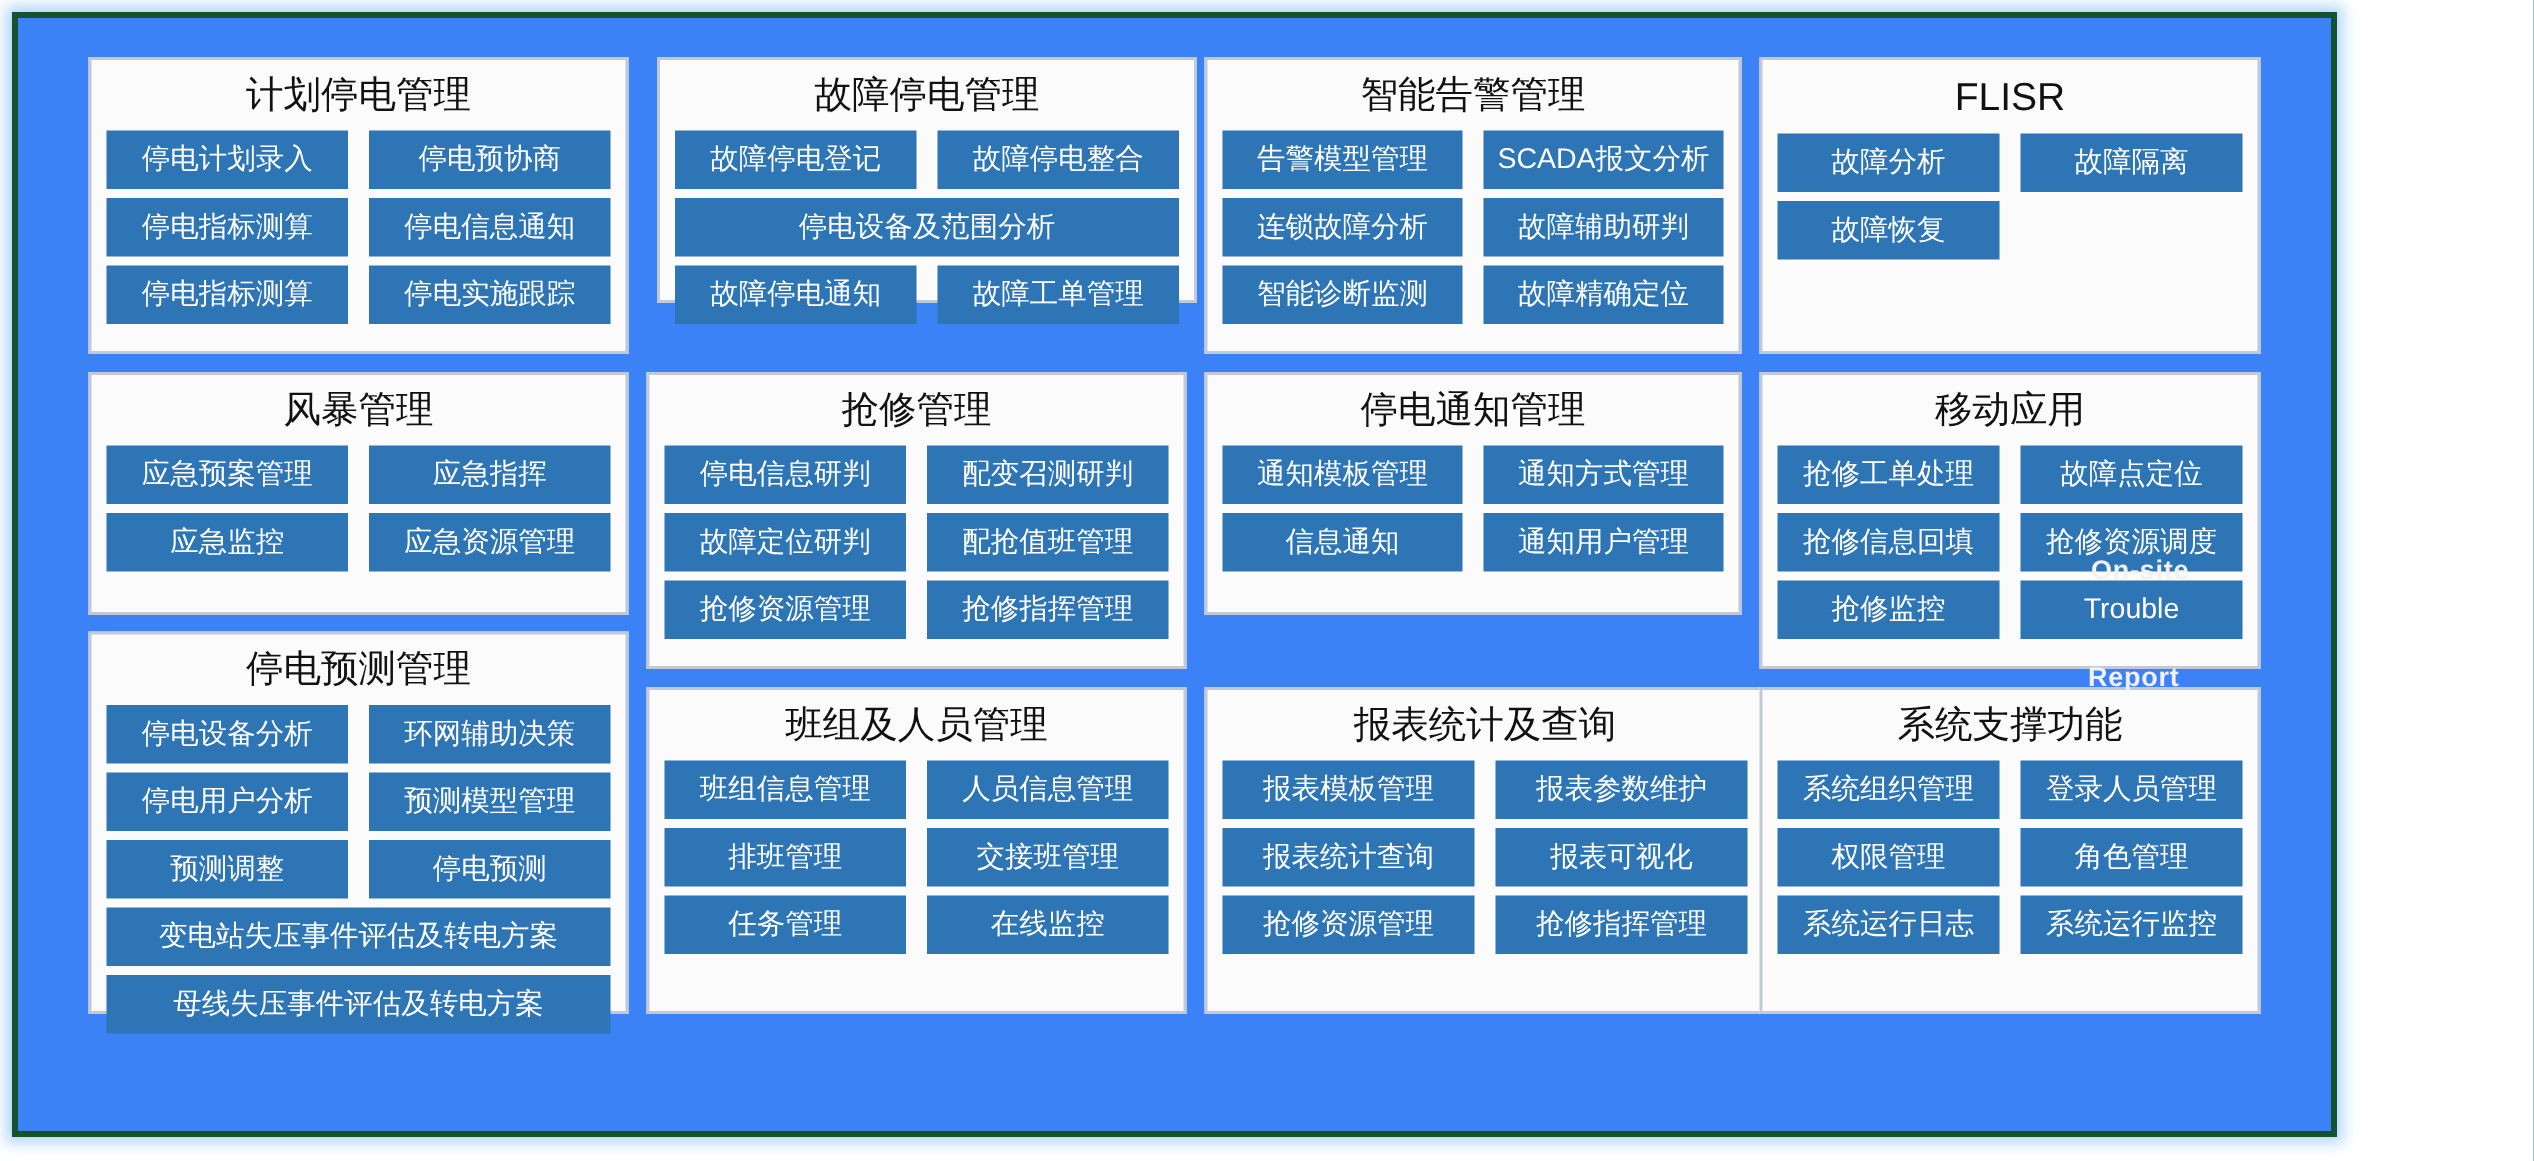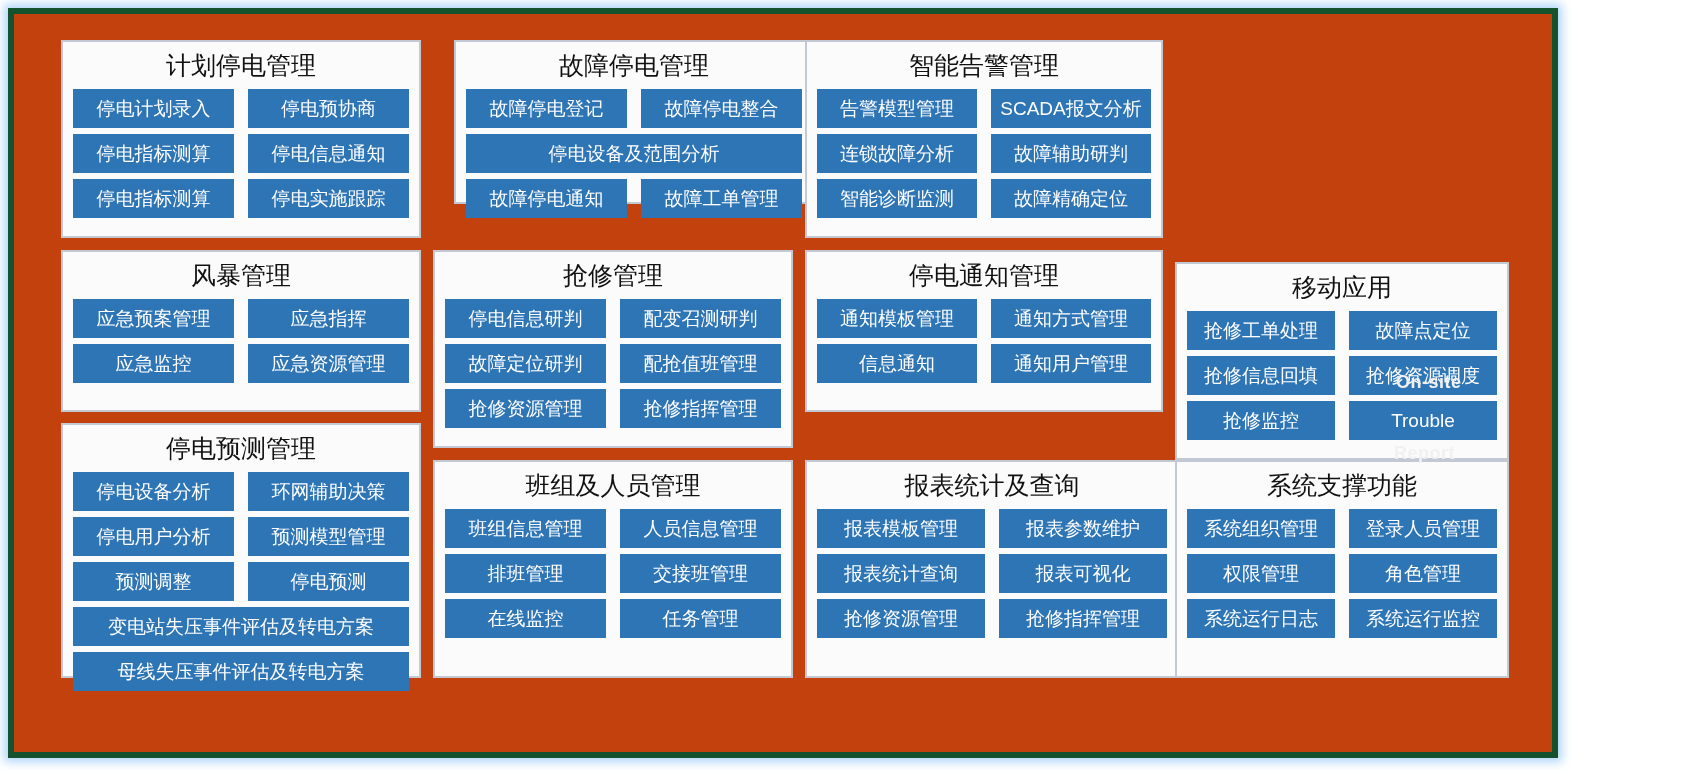--- a/index.html
+++ b/index.html
@@ -6,22 +6,22 @@
   body{
     width:1689px;height:774px;
     background:#ffffff;
     font-family:"Liberation Sans","DejaVu Sans",sans-serif;
     overflow:hidden;
   }
   .outer-frame{
     position:absolute;
     left:8px;top:8px;
     width:1550px;height:750px;
-    background:#c2410c;
-    border:6px solid #14532d;
+    background:#3b82f6;
+    border:4px solid #14532d;
     box-shadow:0 0 9px 4px rgba(150,200,245,.75);
     box-sizing:border-box;
   }
   .board{
     position:absolute;
     left:0;top:0;right:0;bottom:0;
     padding:18px 16px 16px 16px;
     box-sizing:border-box;
   }
   
@@ -67,28 +67,28 @@
     color:#f1f1f1;
     font-size:18px;
     font-weight:bold;
     letter-spacing:.5px;
     white-space:nowrap;
     pointer-events:none;
   }
 
   
   #p-planned   { left:47px;  top:26px;  width:360px; height:198px; }
-  #p-fault     { left:440px; top:26px;  width:360px; height:164px; }
+  #p-fault     { left:426px; top:26px;  width:360px; height:164px; }
   #p-alarm     { left:791px; top:26px;  width:358px; height:198px; }
   #p-flisr     { left:1161px;top:26px;  width:334px; height:198px; }
 
   #p-storm     { left:47px;  top:236px; width:360px; height:162px; }
   #p-repair    { left:419px; top:236px; width:360px; height:198px; }
   #p-notify    { left:791px; top:236px; width:358px; height:162px; }
-  #p-mobile    { left:1161px;top:236px; width:334px; height:198px;margin-top:12px; }
+  #p-mobile    { left:1161px;top:236px; width:334px; height:198px; }
 
   #p-forecast  { left:47px;  top:409px; width:360px; height:255px; }
   #p-team      { left:419px; top:446px; width:360px; height:218px; }
   #p-report    { left:791px; top:446px; width:374px; height:218px; }
   #p-system    { left:1161px;top:446px; width:334px; height:218px; }
 
   
   #p-flisr .panel-title{ font-size:26px; }
 </style>
 </head>
@@ -119,20 +119,28 @@
       </div>
       <div class="panel" id="p-alarm">
         <div class="panel-title">智能告警管理</div>
         <div class="btn-grid">
           <div class="btn half">告警模型管理</div>
           <div class="btn half">SCADA报文分析</div>
           <div class="btn half">连锁故障分析</div>
           <div class="btn half">故障辅助研判</div>
           <div class="btn half">智能诊断监测</div>
           <div class="btn half">故障精确定位</div>
+        </div>
+      </div>
+      <div class="panel" id="p-flisr">
+        <div class="panel-title">FLISR</div>
+        <div class="btn-grid">
+          <div class="btn half">故障分析</div>
+          <div class="btn half">故障隔离</div>
+          <div class="btn half">故障恢复</div>
         </div>
       </div>
       <div class="panel" id="p-storm">
         <div class="panel-title">风暴管理</div>
         <div class="btn-grid">
           <div class="btn half">应急预案管理</div>
           <div class="btn half">应急指挥</div>
           <div class="btn half">应急监控</div>
           <div class="btn half">应急资源管理</div>
         </div>
@@ -181,22 +189,22 @@
           <div class="btn full">母线失压事件评估及转电方案</div>
         </div>
       </div>
       <div class="panel" id="p-team">
         <div class="panel-title">班组及人员管理</div>
         <div class="btn-grid">
           <div class="btn half">班组信息管理</div>
           <div class="btn half">人员信息管理</div>
           <div class="btn half">排班管理</div>
           <div class="btn half">交接班管理</div>
+          <div class="btn half">任务管理</div>
           <div class="btn half">在线监控</div>
-          <div class="btn half">任务管理</div>
         </div>
       </div>
       <div class="panel" id="p-report">
         <div class="panel-title">报表统计及查询</div>
         <div class="btn-grid">
           <div class="btn half">报表模板管理</div>
           <div class="btn half">报表参数维护</div>
           <div class="btn half">报表统计查询</div>
           <div class="btn half">报表可视化</div>
           <div class="btn half">抢修资源管理</div>

